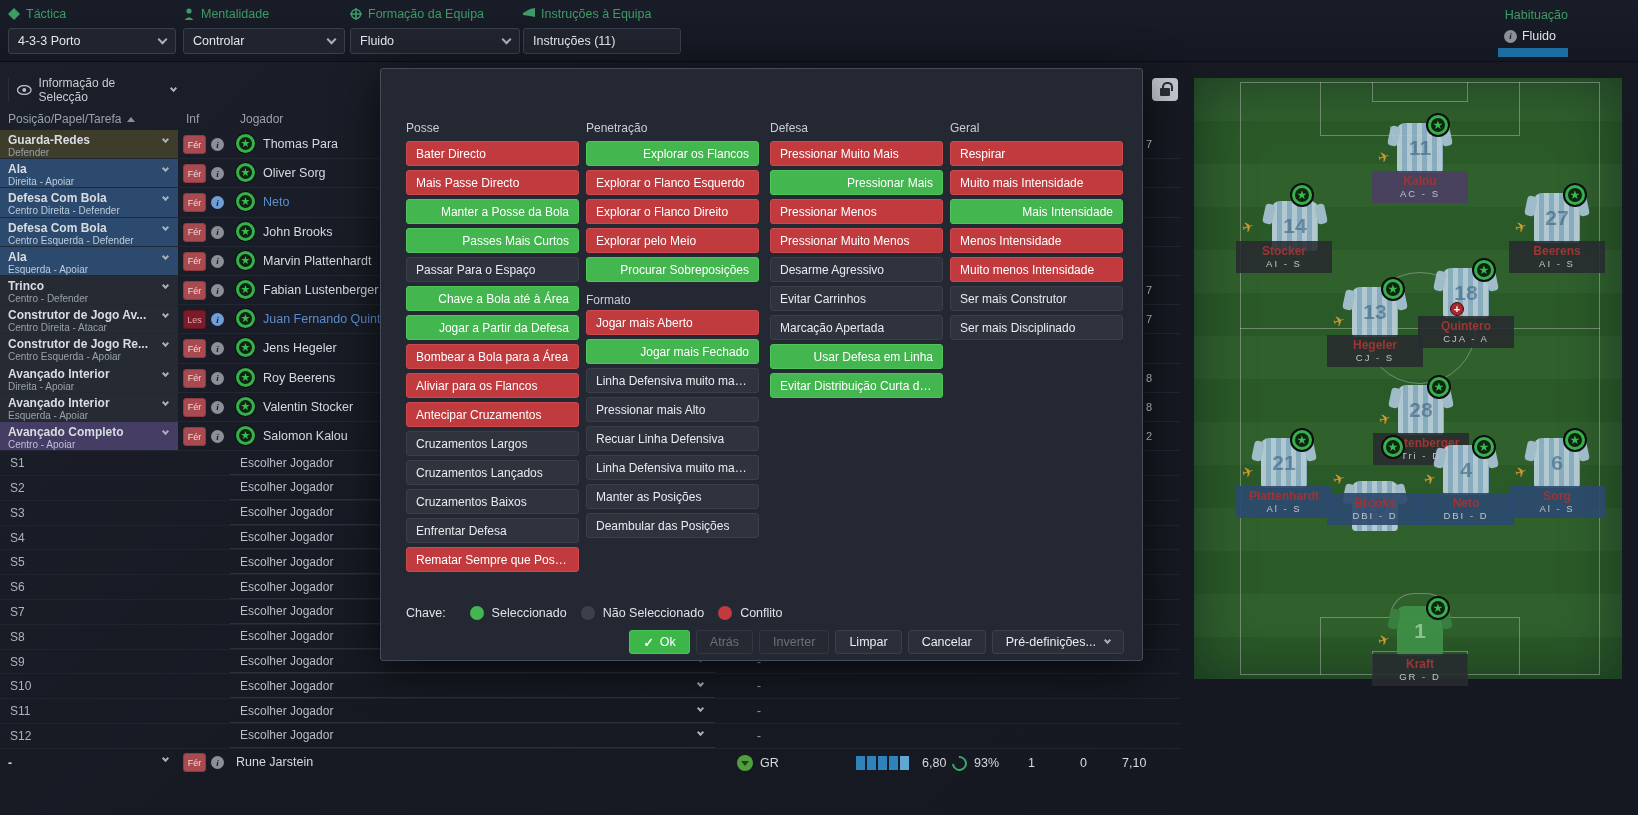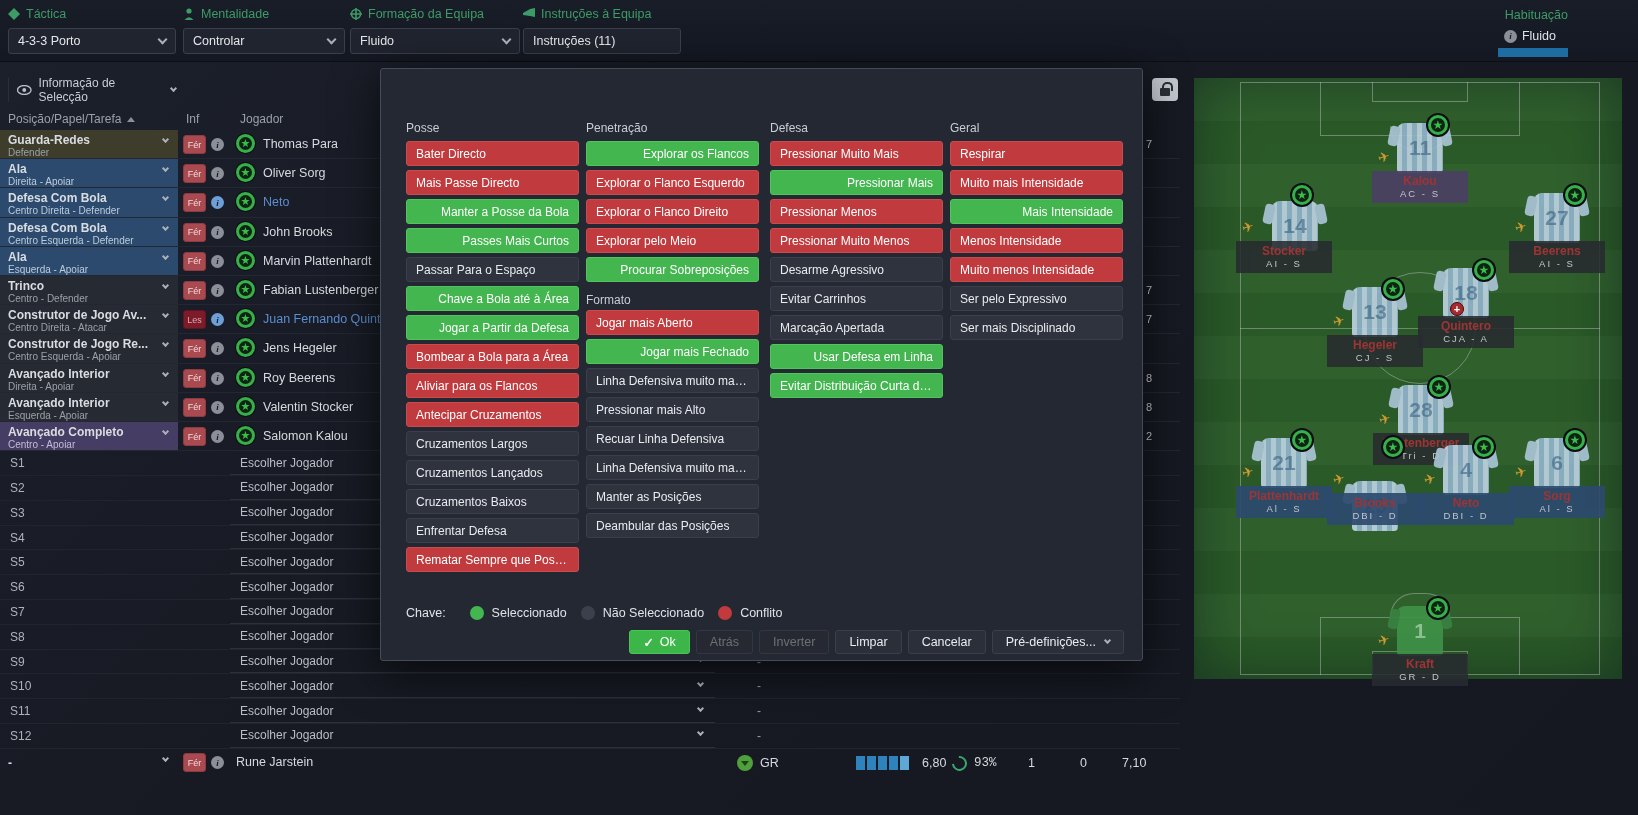--- a/index.html
+++ b/index.html
@@ -461,21 +461,21 @@
         <span class="postxt" style="top: 7px;">GR</span>
         <span class="bars" style="top: 6px;">
           <i style="height: 14px;"></i>
           <i style="height: 14px;"></i>
           <i style="height: 14px;"></i>
           <i style="height: 14px;"></i>
           <i style="height: 14px; background: rgb(95, 168, 214);"></i>
         </span>
         <span class="statv" style="left: 922px; top: 7px;">6,80</span>
         <span class="ring" style="top: 7px;"></span>
-        <span class="statv" style="left: 974px; top: 7px; font-family: Liberation Mono, monospace;">93%</span>
+        <span class="statv" style="left: 974px; top: 7px;">93%</span>
         <span class="statv" style="left: 1028px; top: 7px;">1</span>
         <span class="statv" style="left: 1080px; top: 7px;">0</span>
         <span class="statv" style="left: 1122px; top: 7px;">7,10</span>
       </div>
     </div>
 
   <div class="lockbtn">
       <span class="lockglyph"></span>
     </div>
 
@@ -666,21 +666,21 @@
           <div class="ibtn st-selected">Usar Defesa em Linha</div>
           <div class="ibtn st-selected">Evitar Distribuição Curta do ...</div>
         </div>
         <div class="mcol" style="left: 569px;">
           <div class="mcol-h">Geral</div>
           <div class="ibtn st-conflict">Respirar</div>
           <div class="ibtn st-conflict">Muito mais Intensidade</div>
           <div class="ibtn st-selected">Mais Intensidade</div>
           <div class="ibtn st-conflict">Menos Intensidade</div>
           <div class="ibtn st-conflict">Muito menos Intensidade</div>
-          <div class="ibtn st-none">Ser pelo Expressivo</div>
+          <div class="ibtn st-none">Ser mais Construtor</div>
           <div class="ibtn st-none">Ser mais Disciplinado</div>
         </div>
       </div>
     <div class="legend">
       <span>Chave:</span>
       <span id="legend-items" style="display: inline-flex;">
           <span class="lg-item">
             <span class="lg-dot" style="background: rgb(67, 182, 79);"></span>
             <span>Seleccionado</span>
           </span>

